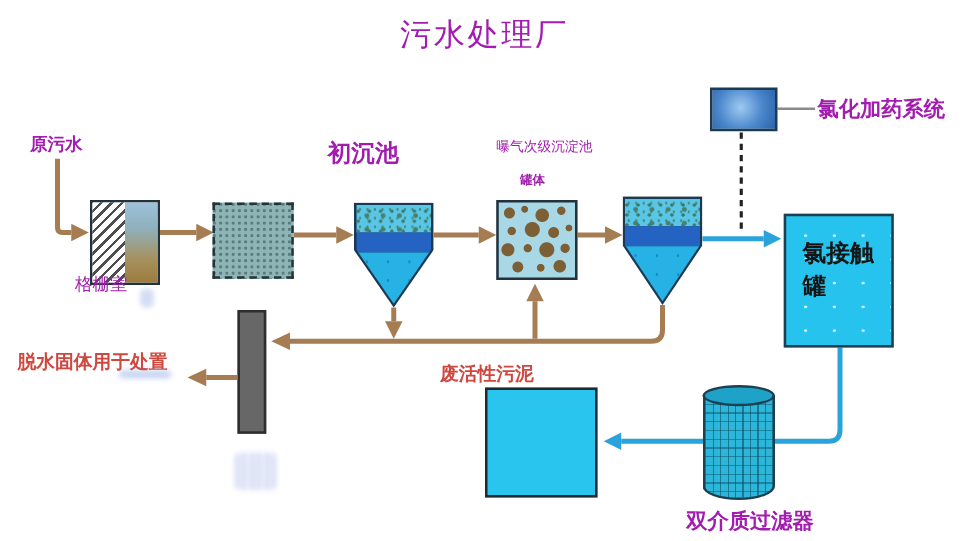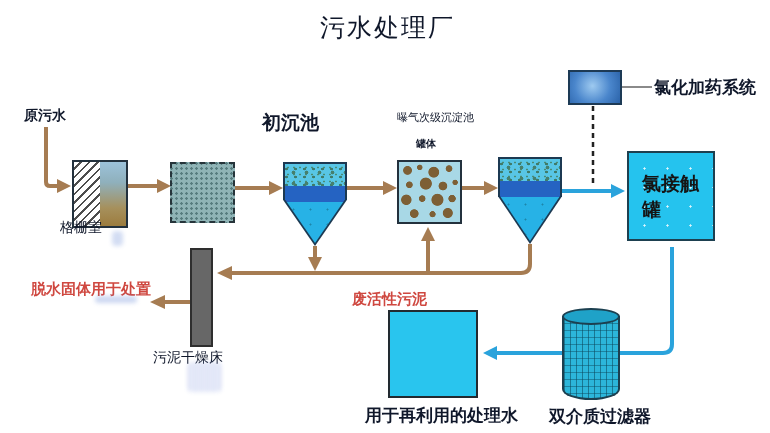--- a/index.html
+++ b/index.html
@@ -1,18 +1,18 @@
 <!DOCTYPE html>
 <html><head>
 <meta charset="utf-8">
 <style>
   html,body{margin:0;padding:0;}
   body{font-family:"Liberation Sans","DejaVu Sans",sans-serif;background:#ffffff;}
   #canvas{position:relative;width:770px;height:433px;background:#ffffff;overflow:hidden;}
-  .lbl{position:absolute;color:#0f172a;white-space:nowrap;}
+  .lbl{position:absolute;color:#a21caf;white-space:nowrap;}
   .title{font-size:25px;font-weight:500;letter-spacing:2px;}
   .node-lbl{font-size:19px;font-weight:600;}
   .plain-lbl{font-size:14px;font-weight:500;}
   .small-lbl{font-size:11px;font-weight:400;}
   .tiny-lbl{font-size:10px;font-weight:700;}
   .mid-lbl{font-size:17px;font-weight:600;}
   .red-lbl{font-size:15px;font-weight:700;color:#cf4840;}
   .shape{position:absolute;box-sizing:border-box;}
 
   
@@ -61,21 +61,21 @@
       radial-gradient(circle at 87% 61%,#7d5f35 3.4px,transparent 4px),
       radial-gradient(circle at 25% 86%,#7d5f35 4px,transparent 4.7px),
       radial-gradient(circle at 55% 87%,#7d5f35 2.8px,transparent 3.4px),
       radial-gradient(circle at 80% 85%,#7d5f35 4.6px,transparent 5.4px);}
 
   
   .chlor-box{left:568px;top:70px;width:54px;height:35px;border:2px solid #1d3a55;
     background:radial-gradient(circle at 45% 45%,#9ecaf0 0%,#4a86cc 55%,#2a62a8 100%);}
 
   
-  .contact-tank{left:627px;top:151px;width:88px;height:90px;border:2.5px solid #1d4050;
+  .contact-tank{left:627px;top:171px;width:88px;height:107px;border:2.5px solid #1d4050;
     background-color:#25c3ee;
     background-image:radial-gradient(circle,rgba(255,255,255,.85) .9px,transparent 1.3px);
     background-size:23px 19px;background-position:4px 6px;}
   .contact-text{position:absolute;left:13px;top:18px;width:62px;font-size:19px;font-weight:600;
     color:#151515;line-height:1.35;white-space:normal;}
 
   
   .drying-bed{left:190px;top:248px;width:23px;height:99px;background:#676767;border:2px solid #2e2e2e;}
 
   
@@ -176,31 +176,29 @@
   </div>
 
   <div class="shape chlor-box"></div>
   <div class="lbl mid-lbl" style="left:654px;top:76px;">氯化加药系统</div>
 
   <div class="shape contact-tank">
     <div class="contact-text">氯接触罐</div>
   </div>
 
   <div class="shape drying-bed"></div>
-  <div class="lbl plain-lbl" style="left:153px;top:349px;">污泥干燥床</div>
   <div class="smudge smudge-a"></div>
 
-  <div class="lbl red-lbl" style="left:31px;top:280px;">脱水固体用于处置</div>
+  <div class="lbl red-lbl" style="left:14px;top:280px;">脱水固体用于处置</div>
   <div class="smudge smudge-b"></div>
   <svg class="connectors" width="770" height="433" viewBox="0 0 770 433">
     <path d="M190,302 H165" stroke="#a67c52" stroke-width="4" fill="none"></path>
     <polygon points="165,295 165,309 150,302" fill="#a67c52"></polygon>
   </svg>
   <div class="lbl red-lbl" style="left:352px;top:279px;margin-top:11px;">废活性污泥</div>
 
   <div class="shape treated-box"></div>
-  <div class="lbl mid-lbl" style="left:365px;top:404px;">用于再利用的处理水</div>
 
   <div class="shape cyl-body"></div>
   <div class="shape cyl-top"></div>
   <div class="lbl mid-lbl" style="left:549px;top:405px;">双介质过滤器</div>
 
 </div>
 
 </body></html>

